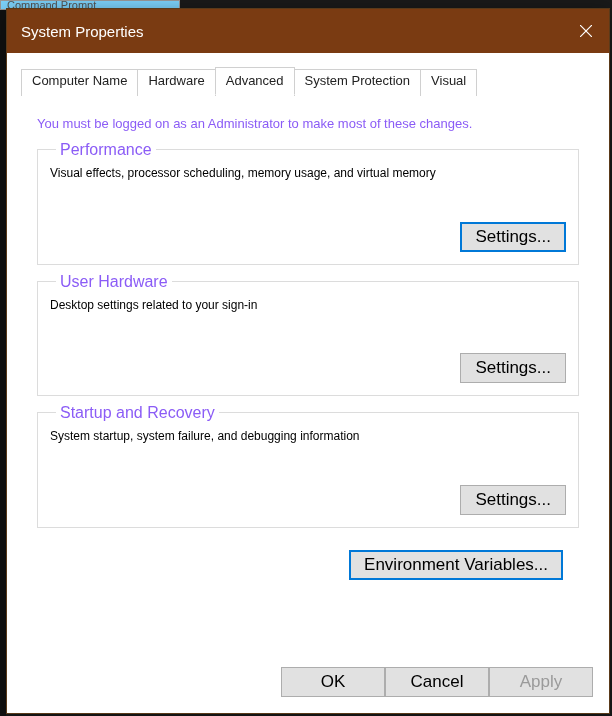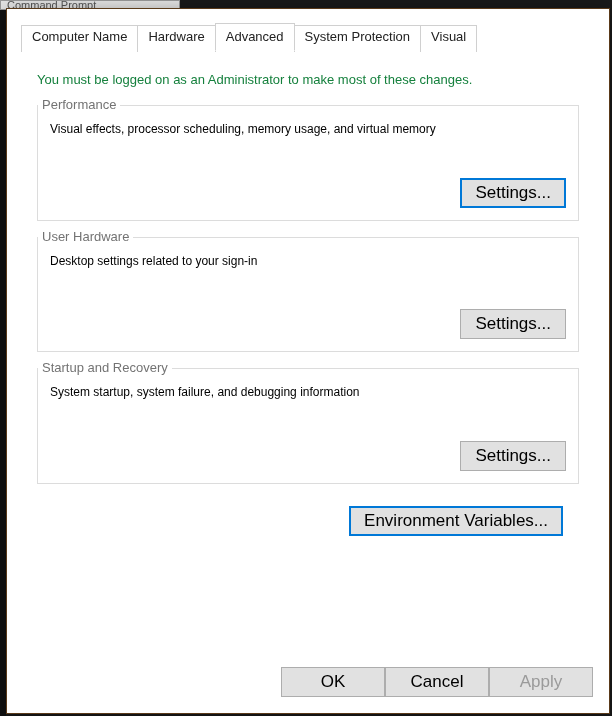--- a/index.html
+++ b/index.html
@@ -9,21 +9,21 @@
       background: #1a1a1a;
       width: 612px;
       height: 716px;
       overflow: hidden;
       position: relative;
     }
     .bg-window {
       position: absolute;
       top: 0; left: 0;
       width: 180px; height: 10px;
-      background: #e5e5e5;
+      background: #7dd3fc;
       border: 1px solid #999;
       color: #555;
       font-size: 11px;
       padding-left: 6px;
       line-height: 8px;
     }
     .dialog {
       position: absolute;
       top: 8px;
       left: 6px;
@@ -93,37 +93,37 @@
     .tab-content-border {
       margin: 0 14px 14px 14px;
       flex: 1;
       position: relative;
     }
     .tab-content {
       padding: 22px 16px 10px 16px;
     }
     .intro-text {
       font-size: 13px;
-      color: #15803d;
+      color: #8b5cf6;
       margin-bottom: 18px;
     }
     .groupbox {
       border: 1px solid #dcdcdc;
       padding: 16px 12px 12px 12px;
       margin-bottom: 16px;
       position: relative;
     }
     .groupbox-title {
       position: absolute;
       top: -9px;
-      left: 0;
+      left: 18px;
       background: #fff;
       padding: 0 4px;
-      font-size: 13px;
-      color: #737373;
+      font-size: 16px;
+      color: #8b5cf6;
     }
     .groupbox-desc {
       font-size: 12px;
       color: #000;
       margin-bottom: 40px;
       line-height: 1.3;
     }
     .groupbox-btnrow {
       display: flex;
       justify-content: flex-end;
@@ -168,20 +168,29 @@
       background: #111;
     }
   </style>
 </head>
 <body>
 
 <div class="left-sliver"></div>
 <div class="bg-window">Command Prompt</div>
 
 <div class="dialog">
+  <div class="titlebar">
+    <span class="titlebar-text">System Properties</span>
+    <div class="close-btn">
+      <svg viewBox="0 0 12 12">
+        <line x1="0" y1="0" x2="12" y2="12" stroke="white" stroke-width="1.2"></line>
+        <line x1="12" y1="0" x2="0" y2="12" stroke="white" stroke-width="1.2"></line>
+      </svg>
+    </div>
+  </div>
 
   <div class="tabstrip">
     <div class="tab inactive">Computer Name</div>
     <div class="tab inactive">Hardware</div>
     <div class="tab active">Advanced</div>
     <div class="tab inactive">System Protection</div>
     <div class="tab inactive">Visual</div>
   </div>
 
   <div class="tab-content-border">

